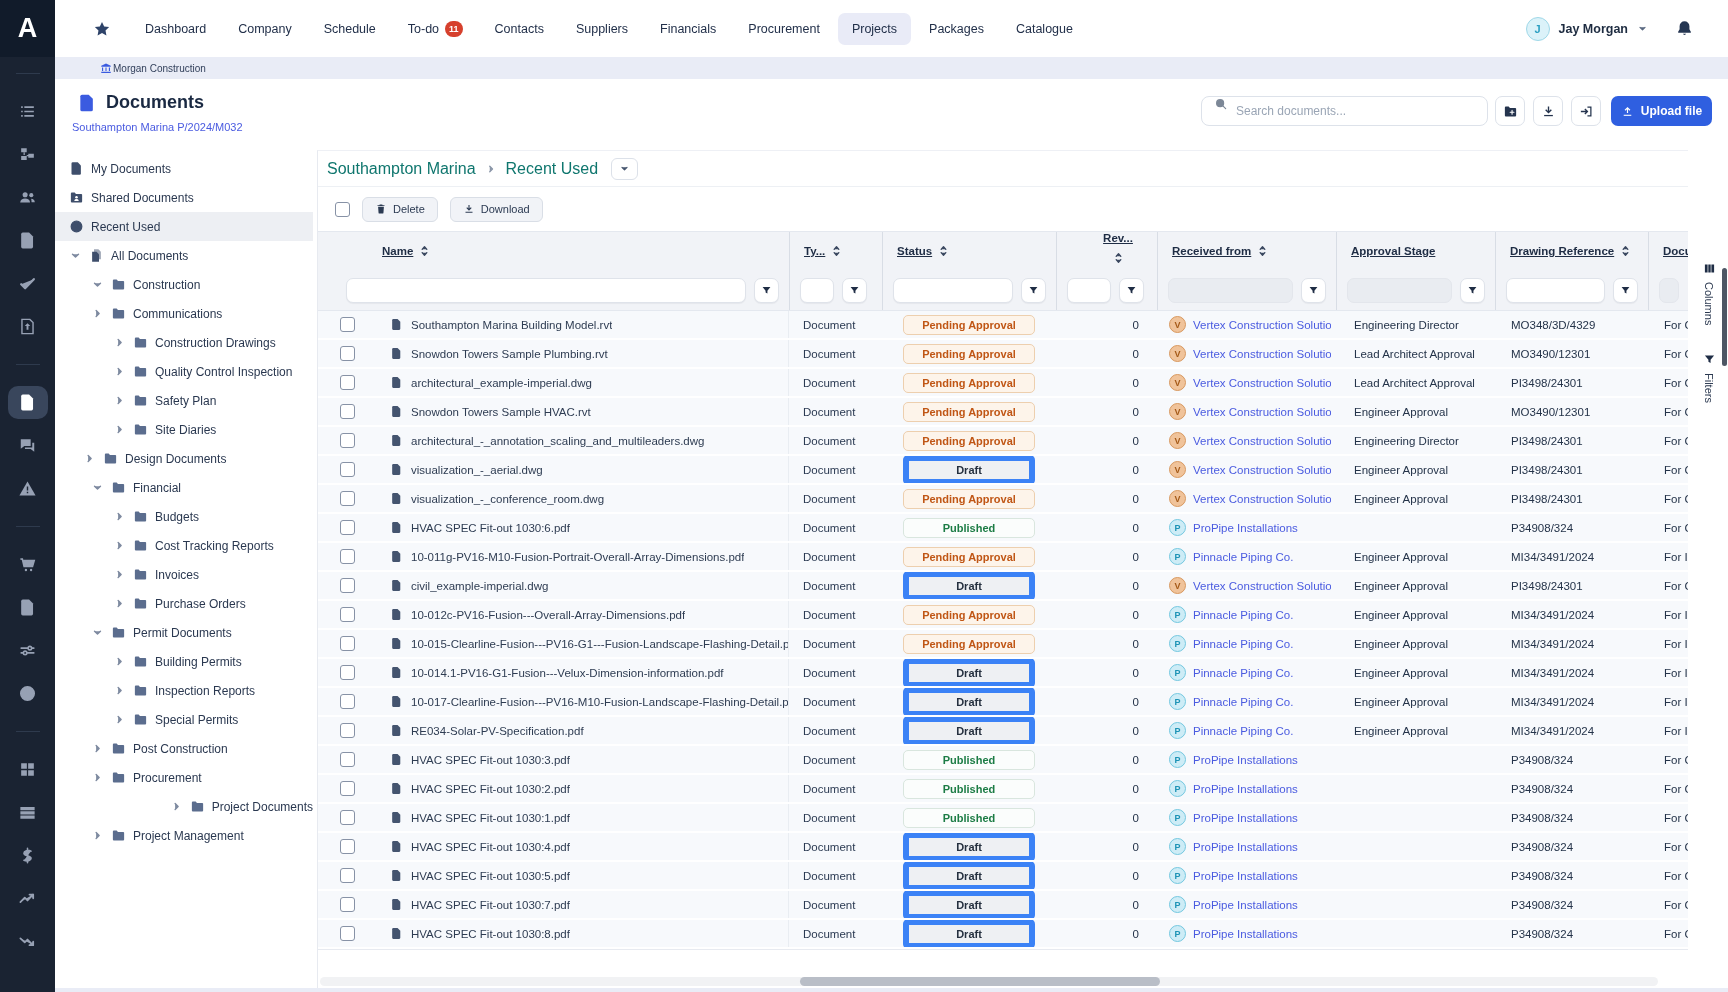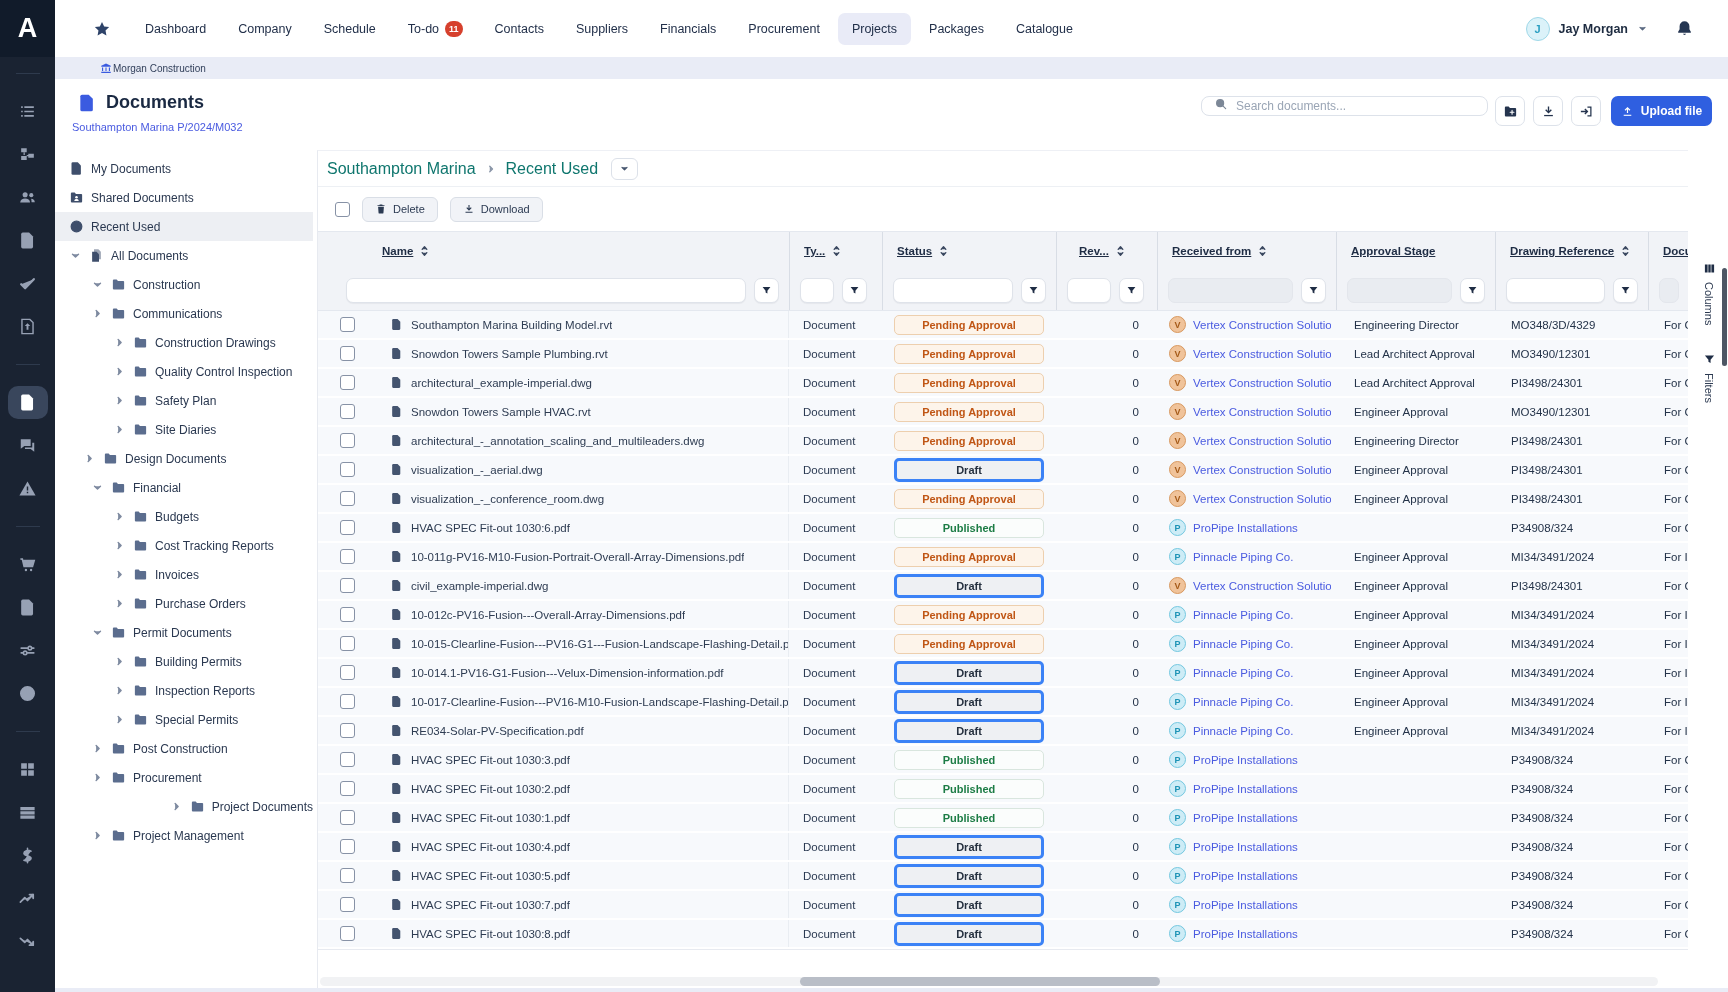--- a/index.html
+++ b/index.html
@@ -41,21 +41,21 @@
   .org-bar{position:absolute;left:55px;top:57px;right:0;height:22px;background:#e9ecf6;display:flex;align-items:center;padding-left:45px;gap:1px;}
   .org-bar .icon{width:12px;height:12px;color:#3b5be0;}
   .org-bar span{font-size:10px;color:#33415c;font-weight:500;}
 
   
   .page-head{position:absolute;left:55px;top:79px;right:0;height:71px;background:#fff;}
   .title-row{position:absolute;left:22px;top:13px;display:flex;align-items:center;gap:9px;}
   .title-row .icon{width:20px;height:20px;color:#3b5be0;}
   .page-title{font-size:18px;font-weight:700;color:#1a2942;}
   .proj-link{position:absolute;left:17px;top:42px;font-size:11px;color:var(--link);cursor:pointer;}
-  .search-box{position:absolute;left:1146px;top:17px;width:287px;height:20px;border:1px solid #dde2ea;border-radius:8px;
+  .search-box{position:absolute;left:1146px;top:17px;width:287px;height:30px;border:1px solid #dde2ea;border-radius:8px;
               display:flex;padding-left:12px;gap:8px;background:#fff;}
   .search-box .icon{width:14px;height:14px;color:#7c8797;}
   .search-box input{border:0;outline:0;font-size:12px;color:#42506a;width:220px;font-family:"Liberation Sans",sans-serif;background:transparent;}
   .search-box input::placeholder{color:#9aa5b5;}
   .hbtn{position:absolute;top:17px;width:30px;height:30px;border:1px solid #dde2ea;border-radius:7px;background:#fff;
         display:flex;align-items:center;justify-content:center;color:#25344e;cursor:pointer;}
   .hbtn .icon{width:15px;height:15px;}
   .upload-btn{position:absolute;left:1556px;top:17px;width:101px;height:30px;border-radius:7px;background:var(--accent);
         color:#fff;display:flex;align-items:center;justify-content:center;gap:7px;font-size:12px;font-weight:600;cursor:pointer;}
   .upload-btn .icon{width:13px;height:13px;}
@@ -80,21 +80,21 @@
   .checkbox{width:15px;height:15px;border:1.5px solid #8792a6;border-radius:3px;background:#fff;display:inline-block;cursor:pointer;flex:0 0 auto;}
   .tbtn{height:25px;display:flex;align-items:center;gap:6px;padding:0 12px;background:#f1f3f7;border:1px solid #d9dee6;
         border-radius:6px;font-size:11px;font-weight:500;color:#2b3a52;cursor:pointer;}
   .tbtn .icon{width:12px;height:12px;}
 
   .grid{display:grid;grid-template-columns:58px 413px 93px 174px 101px 179px 159px 153px 41px;}
   .thead{border-top:1px solid var(--line);border-bottom:1px solid var(--line);background:var(--hdr-bg);}
   .hrow{height:38px;text-decoration:underline;}
   .hrow>div{display:flex;align-items:center;gap:6px;padding-left:14px;font-size:11.5px;font-weight:700;color:#1e2c44;white-space:nowrap;overflow:hidden;cursor:pointer;}
   .hrow>div:nth-child(2){padding-left:6px;}
-  .hrow>div:nth-child(5){padding-left:22px;}
+  .hrow>div:nth-child(5){padding-left:22px;flex-direction:column;}
   .hrow>div:nth-child(n+3){border-left:1px solid #d8dde5;}
   .sort{width:11px;height:16px;color:#3b4860;flex:0 0 auto;}
   .frow{height:40px;}
   .frow>div{display:flex;align-items:center;gap:8px;padding:0 10px;}
   .frow>div:nth-child(n+2){border-left:1px solid #d8dde5;}
   .fcell-name{grid-column:1 / span 2;padding-left:28px !important;}
   .finput{height:25px;flex:1 1 auto;background:#fff;border:1px solid #dfe3ea;border-radius:7px;box-shadow:0 1px 1px rgba(16,24,40,.05);cursor:text;}
   .finput.gray{background:#e9ecf1;border-color:#e3e6ec;box-shadow:none;}
   .finput.w-type{flex:0 0 34px;}
   .finput.w-rev{flex:0 0 44px;}
@@ -103,23 +103,23 @@
 
   .tbody{border-bottom:1px solid #e7eaf0;}
   .trow{height:29px;align-items:center;background:var(--row-bg);border-bottom:2px solid #fff;font-size:11.5px;color:#243349;}
   .trow>div{display:flex;align-items:center;height:100%;overflow:hidden;white-space:nowrap;}
   .c-cb{justify-content:center;}
   .c-nm{gap:8px;padding-left:14px;border-right:1px solid #e9edf2;}
   .file-ic{width:13px;height:13px;color:#44546f;flex:0 0 auto;}
   .fname{color:#2e3c52;overflow:hidden;}
   .c-ty{padding-left:14px;color:#2b3a52;}
   .c-st{justify-content:center;}
-  .badge{width:150px;text-align:center;padding:2px 0;border-radius:5px;font-size:11px;font-weight:700;line-height:14px;}
+  .badge{width:132px;text-align:center;padding:2px 0;border-radius:5px;font-size:11px;font-weight:700;line-height:14px;}
   .b-pending{color:#c05615;background:#fdf4ea;border:1px solid #edcfae;}
-  .b-draft{color:#25303f;background:#eef0f3;border:3px solid #3b82f6;}
+  .b-draft{color:#25303f;background:#eef0f3;border:6px solid #3b82f6;}
   .b-published{color:#1c7c45;background:#fbfdfc;border:1px solid #d9e6de;}
   .c-rv{justify-content:flex-end;padding-right:18px;}
   .c-rc{gap:7px;padding-left:12px;}
   .v-av{width:17px;height:17px;border-radius:50%;font-size:9px;font-weight:700;display:flex;align-items:center;justify-content:center;flex:0 0 auto;}
   .av-v{background:#f0c39a;border:1px solid #d89960;color:#a55a18;}
   .av-p{background:#cdecf6;border:1px solid #74c8e0;color:#1d93b5;}
   .vlink{color:var(--link);max-width:138px;overflow:hidden;white-space:nowrap;cursor:pointer;}
   .c-ap{padding-left:18px;}
   .c-dr{padding-left:16px;}
   .c-dc{padding-left:16px;}

